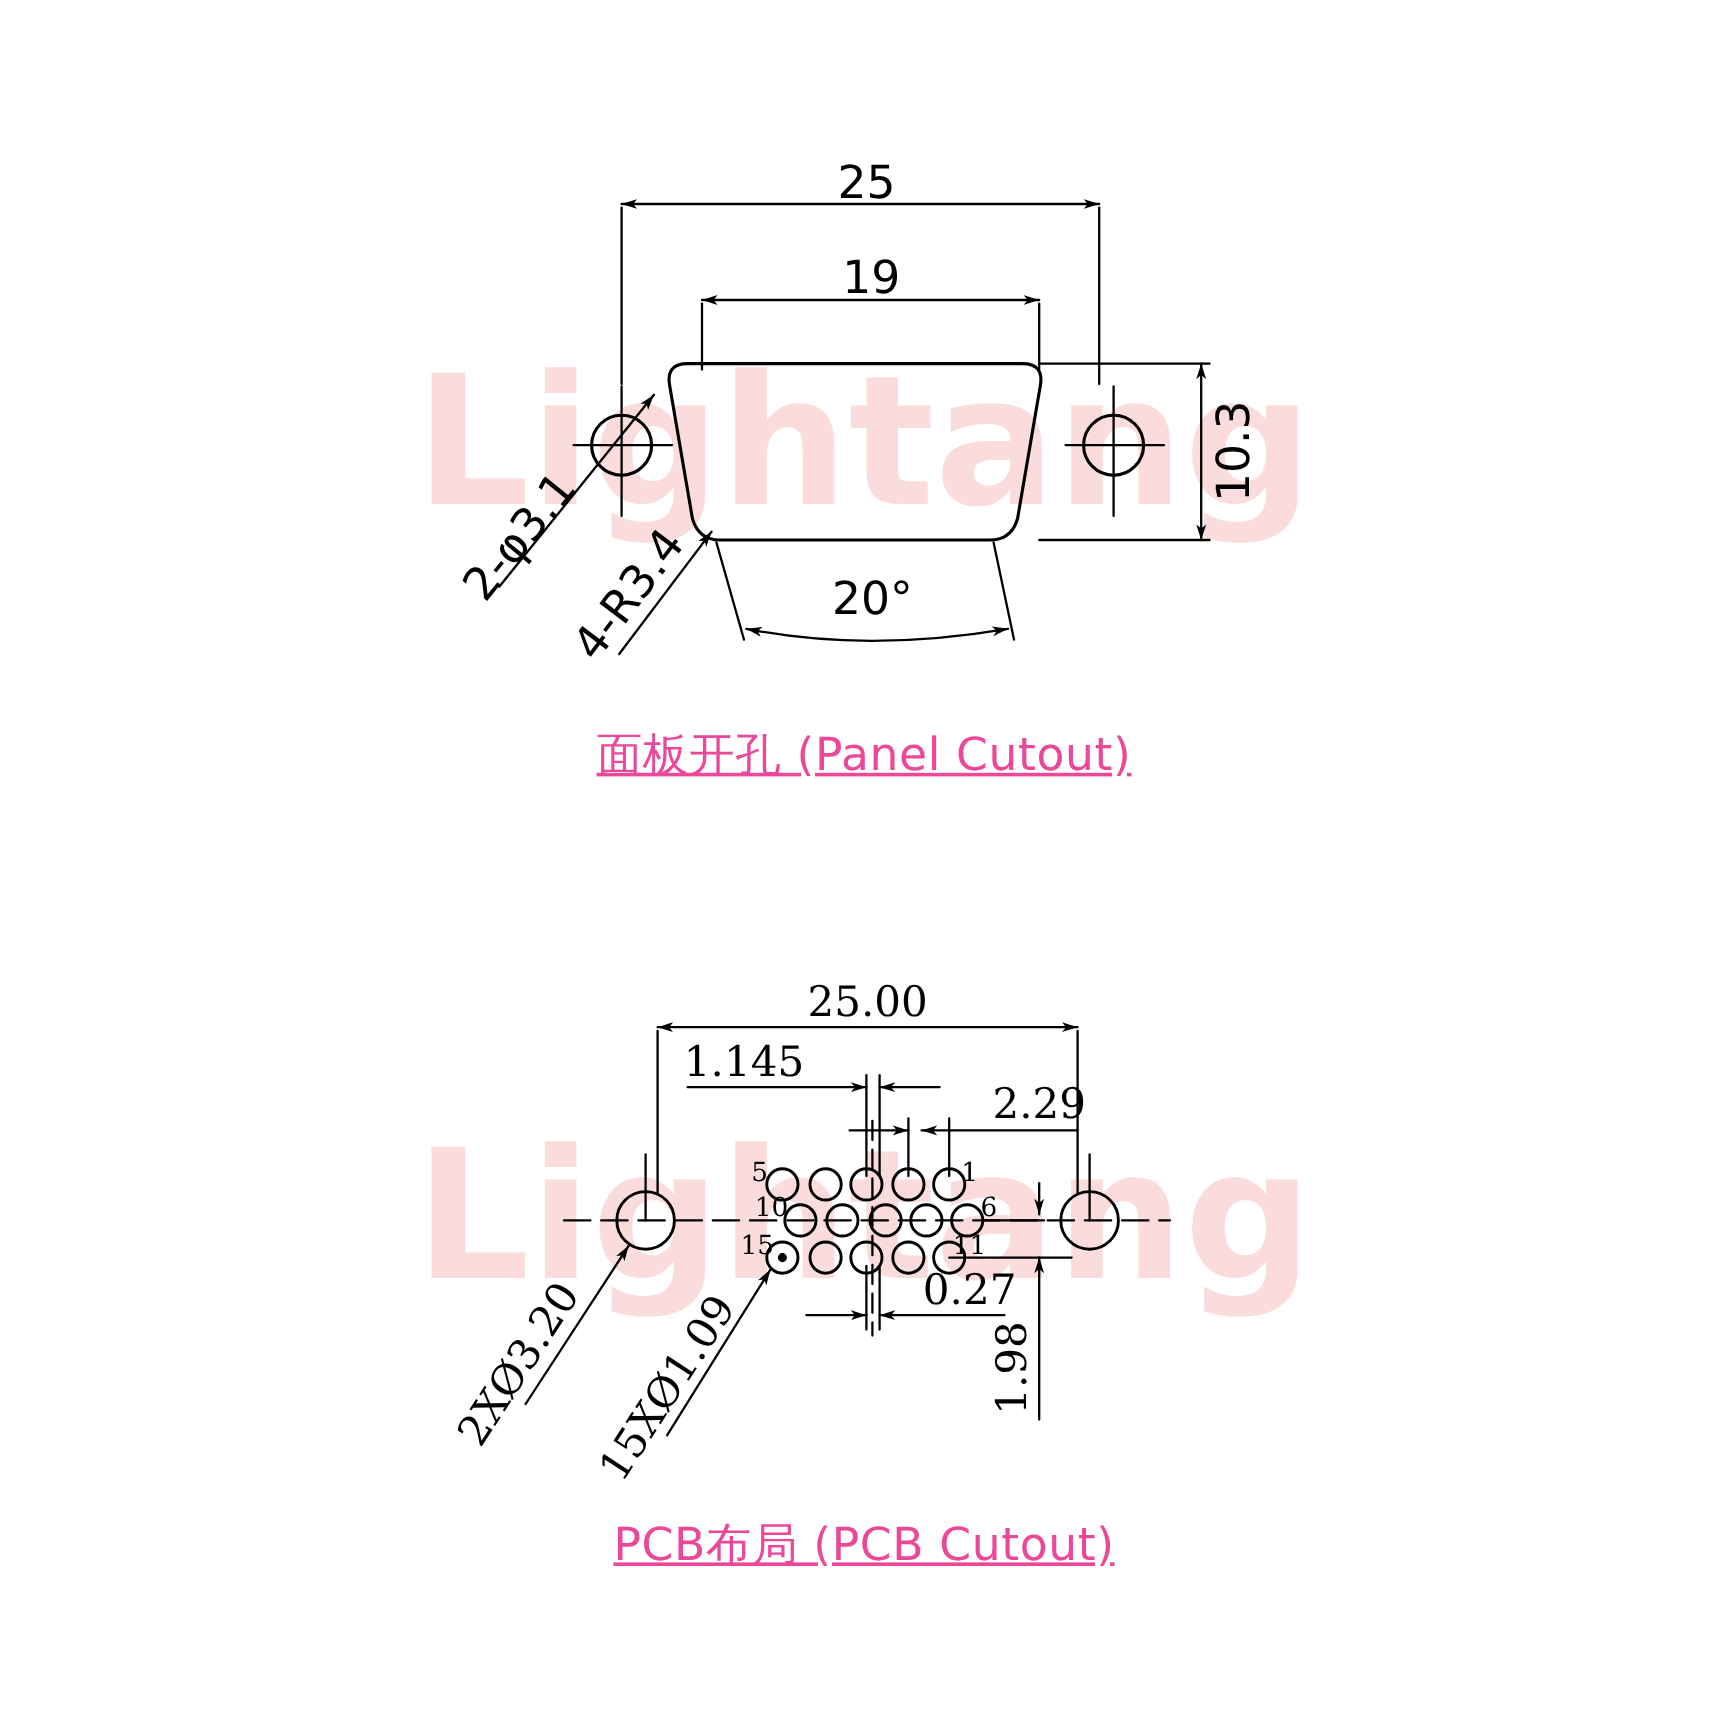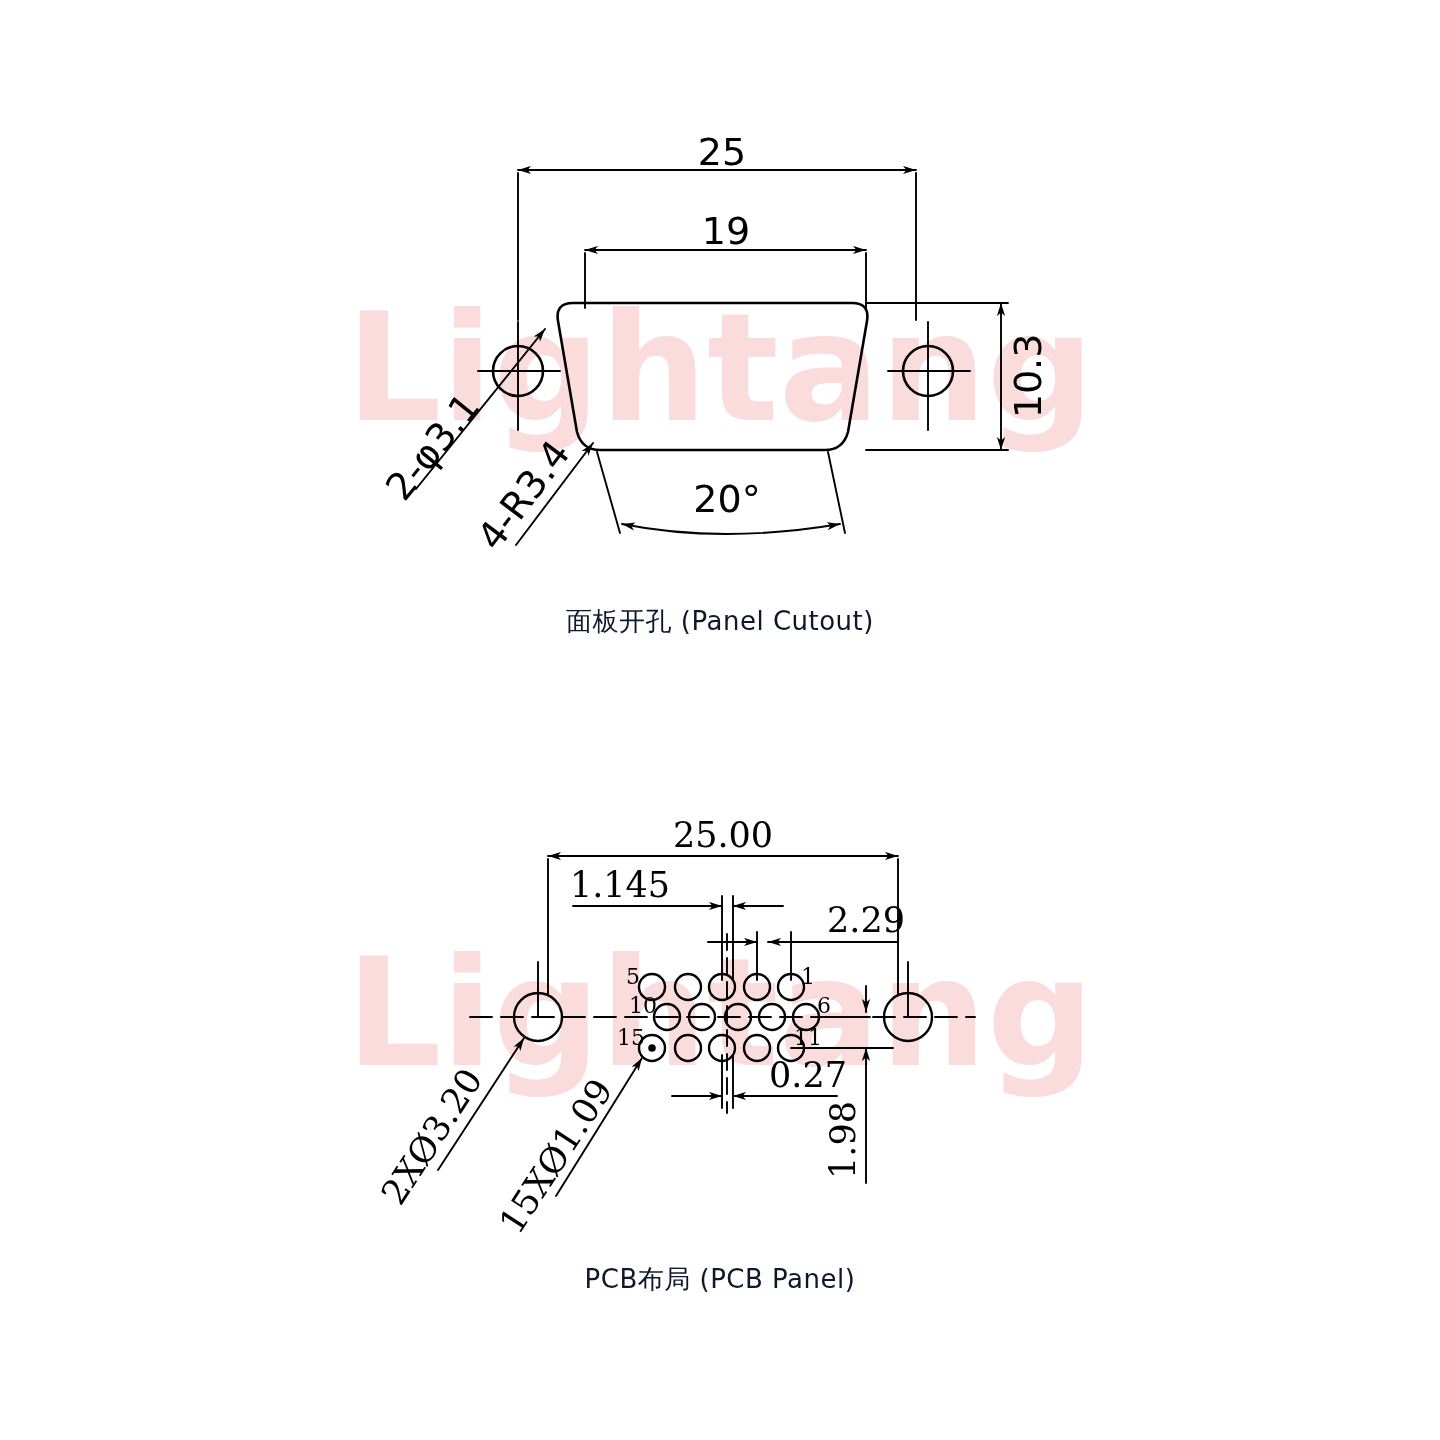--- a/index.html
+++ b/index.html
@@ -2,21 +2,21 @@
 <html><head>
 <meta charset="utf-8">
 <style>
   html,body{margin:0;padding:0;background:#ffffff;}
   body{width:1440px;height:1440px;overflow:hidden;
        font-family:"Liberation Sans", sans-serif;color:#000;}
   #sheet{position:relative;width:1440px;height:1440px;background:#fff;}
   svg{display:block;}
   .cap{position:absolute;width:100%;text-align:center;
        font-family:"DejaVu Sans","Liberation Sans",sans-serif;
-       font-size:26px;letter-spacing:0.5px;color:#0f172a;}
+       font-size:38px;letter-spacing:0.5px;color:#ec4899;text-decoration:underline;}
   #cap-panel{top:604px;}
   #cap-pcb{top:1262px;}
 </style>
 </head>
 <body>
 
 <div id="sheet">
 
 <svg width="1440" height="1440" viewBox="0 0 1440 1440">
   <defs>
@@ -189,15 +189,15 @@
     <text x="808" y="984" font-size="22" text-anchor="middle">1</text>
     <text x="643" y="1013" font-size="22" text-anchor="middle">10</text>
     <text x="824" y="1013" font-size="22" text-anchor="middle">6</text>
     <text x="631" y="1045" font-size="22" text-anchor="middle">15</text>
     <text x="808" y="1045" font-size="22" text-anchor="middle">11</text>
   </g>
 </svg>
 
 <div class="cap" id="cap-panel">面板开孔 (Panel Cutout)</div>
 
-<div class="cap" id="cap-pcb">PCB布局 (PCB Panel)</div>
+<div class="cap" id="cap-pcb">PCB布局 (PCB Cutout)</div>
 
 </div>
 
 </body></html>

